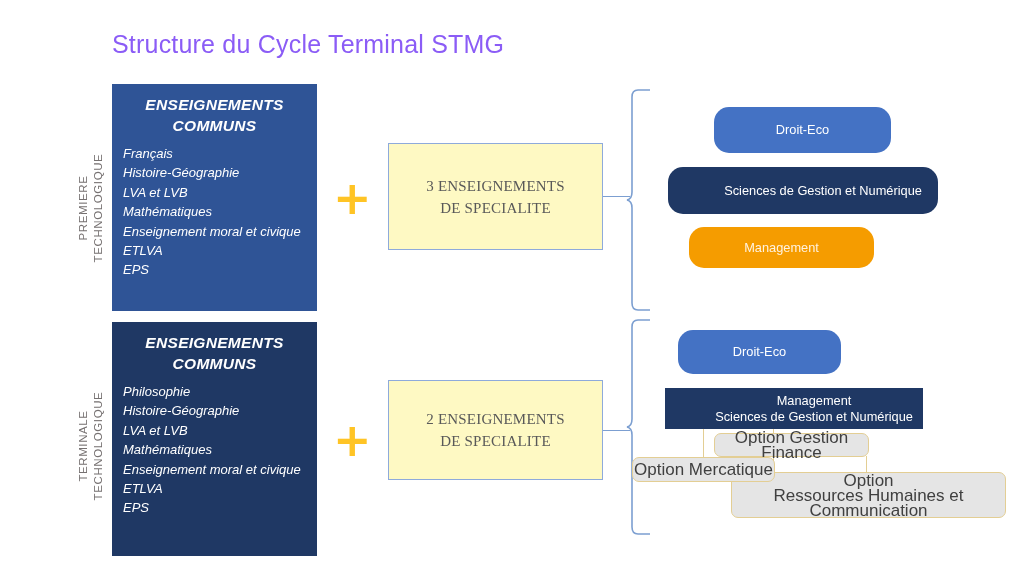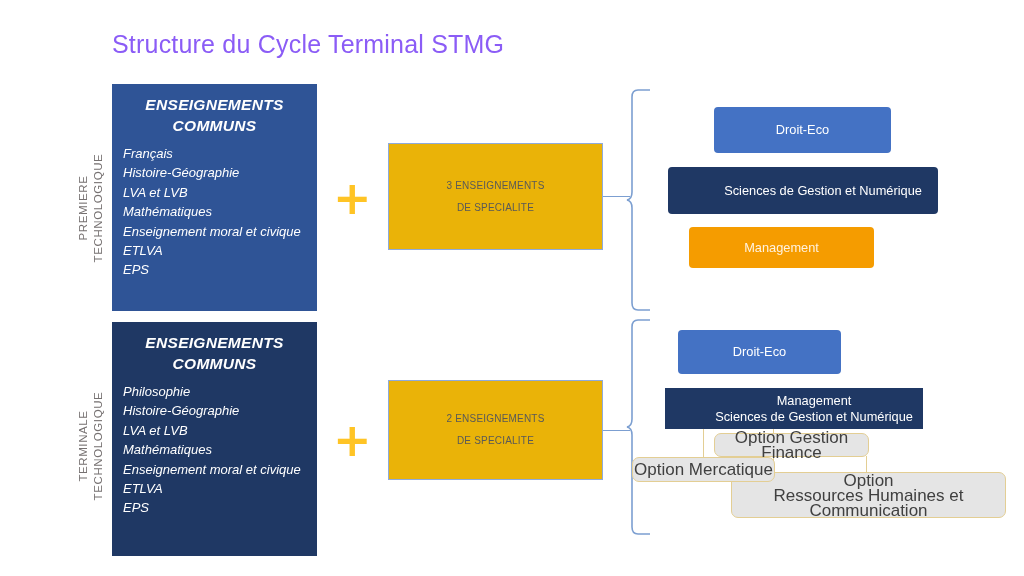--- a/index.html
+++ b/index.html
@@ -56,46 +56,47 @@
     position:absolute;color:#FFC425;
     font-size:46px;line-height:0;font-weight:bold;
     font-family:"DejaVu Sans",sans-serif;
     user-select:none;
   }
   #plus-premiere{left:333px;top:198px;}
   #plus-terminale{left:333px;top:440px;}
 
   
   .spec-box{
-    position:absolute;background:#eab308;
+    position:absolute;background:#fef9c3;
     border:1.6px solid #8EAADB;
     box-sizing:border-box;
     display:flex;align-items:center;justify-content:center;
-    color:#595959;font-size:10px;line-height:22px;text-align:center;
+    color:#595959;font-size:15px;line-height:22px;text-align:center;
     letter-spacing:.2px;
+    font-family:Liberation Serif, serif;
   }
   #spec-premiere{left:388px;top:143px;width:215px;height:107px;}
   #spec-terminale{left:388px;top:380px;width:215px;height:100px;}
 
   
   .stub{position:absolute;height:1.4px;background:#7C9FD1;}
   #stub-1{left:603px;top:196px;width:27px;}
   #stub-2{left:603px;top:430px;width:27px;}
 
   
   .brace{position:absolute;}
 
   
   .chip{
     position:absolute;box-sizing:border-box;
     display:flex;align-items:center;justify-content:center;
     text-align:center;color:#ffffff;
     font-size:12.8px;line-height:16px;
   }
-  .chip.rounded{border-radius:4px;}
+  .chip.rounded{border-radius:15px;}
   .chip.blue{background:#4472C4;}
   .chip.navy{background:#1F3864;padding-left:40px;}
   .chip.orange{background:#F59C00;color:#FFF2DF;}
 
   #chip-droit-1{left:714px;top:107px;width:177px;height:46px;}
   #chip-sgn-1  {left:668px;top:167px;width:270px;height:47px;}
   #chip-mgmt-1 {left:689px;top:227px;width:185px;height:41px;}
 
   #chip-droit-2{left:678px;top:330px;width:163px;height:44px;}
   #chip-mgmt-sgn-2{left:665px;top:388px;width:258px;height:41px;border-radius:0;}

